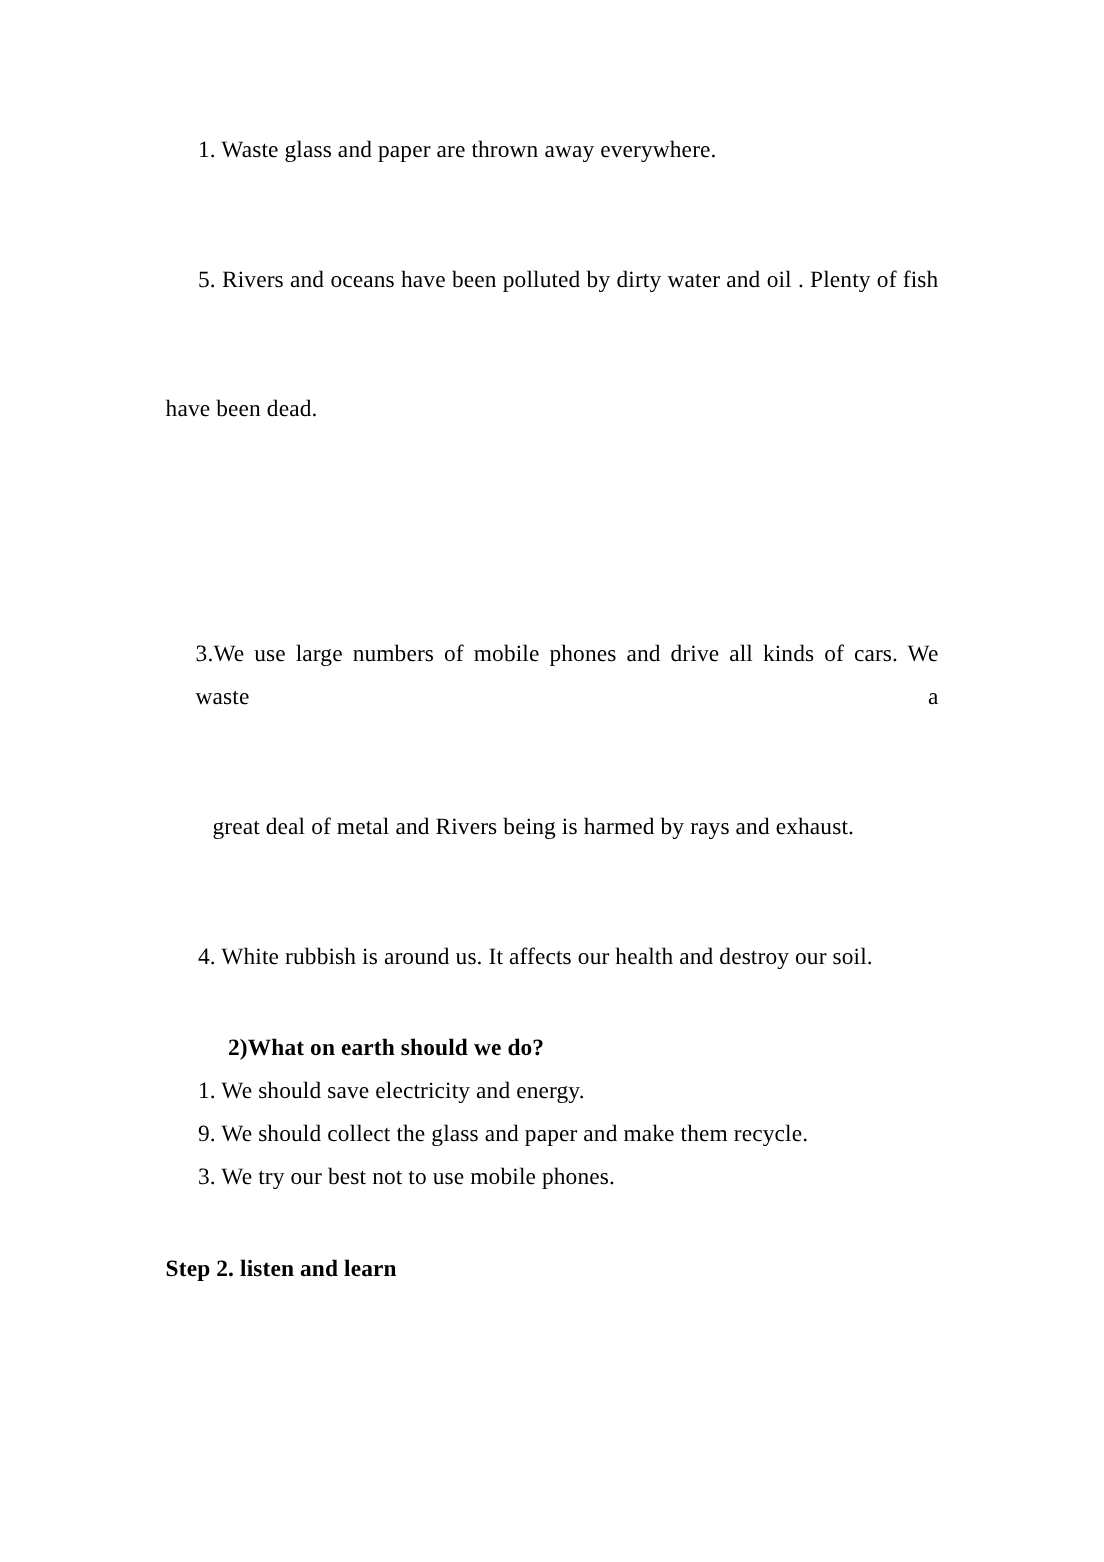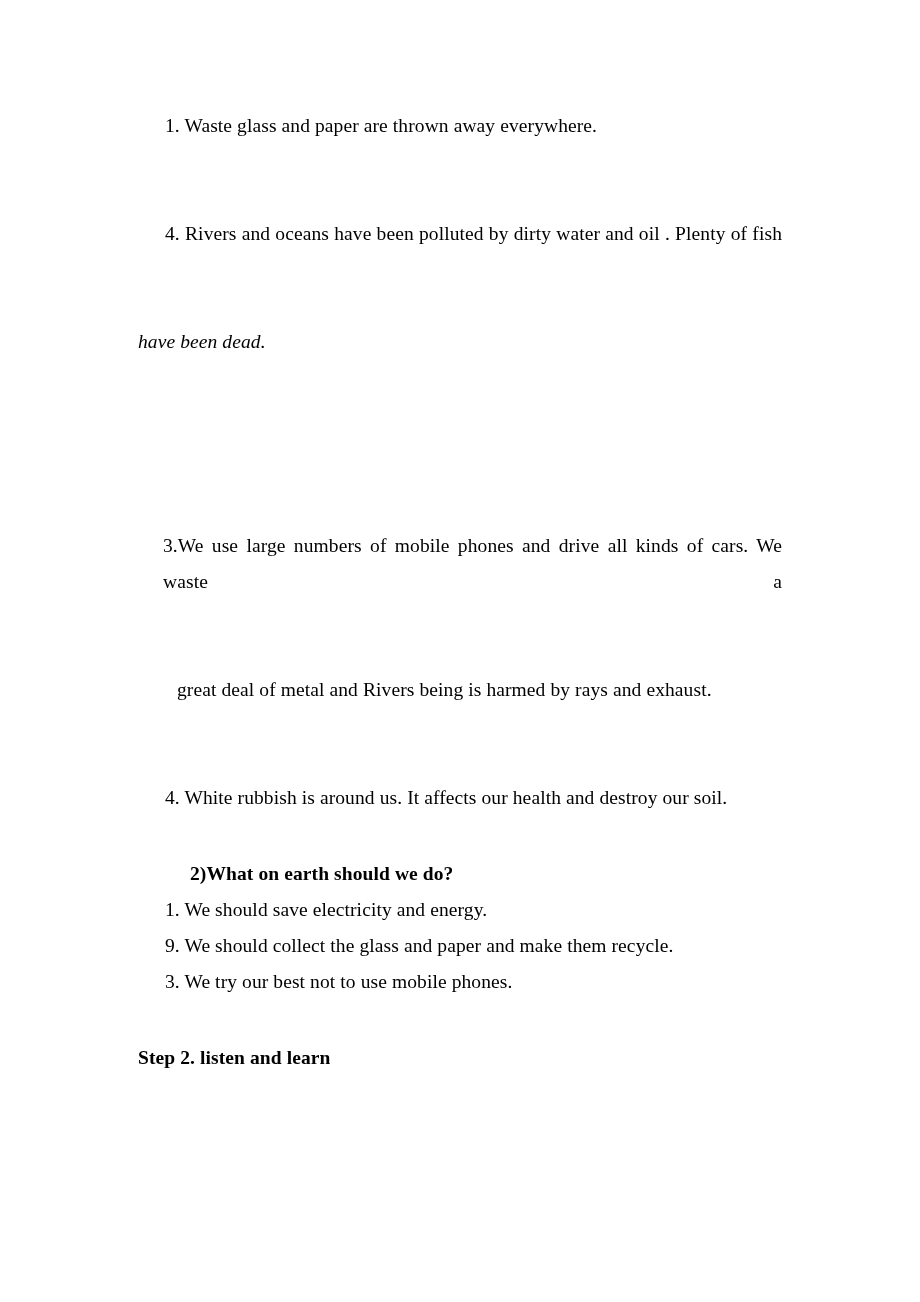--- a/index.html
+++ b/index.html
@@ -58,22 +58,22 @@
 </style>
 </head>
 <body>
 
 <div class="page">
   <div class="doc-body">
 
     <div class="line ind-num">1. Waste glass and paper are thrown away everywhere.</div>
 
     <div class="line two-line">
-      <span class="just" style="display:block; padding-left:27px; text-align:justify; text-align-last:justify;">4. Rivers and oceans have been polluted by dirty water and oil . Plenty of fish</span>
-      <span style="display:block;font-style:italic;">have been dead.</span>
+      <span class="just" style="display:block; padding-left:27px; text-align:justify; text-align-last:justify;">5. Rivers and oceans have been polluted by dirty water and oil . Plenty of fish</span>
+      <span style="display:block;">have been dead.</span>
     </div>
 
     <div class="line">
       <span style="display:block; padding-left:25px; text-align:justify; text-align-last:justify;margin-top:24px;">3.We use large numbers of mobile phones and drive all kinds of cars. We waste a</span>
       <span style="display:block; padding-left:39px;">great deal of metal and Rivers being is harmed by rays and exhaust.</span>
     </div>
 
     <div class="line ind-num">4. White rubbish is around us. It affects our health and destroy our soil.</div>
 
     <div class="line bold ind-sub">2)What on earth should we do?</div>

